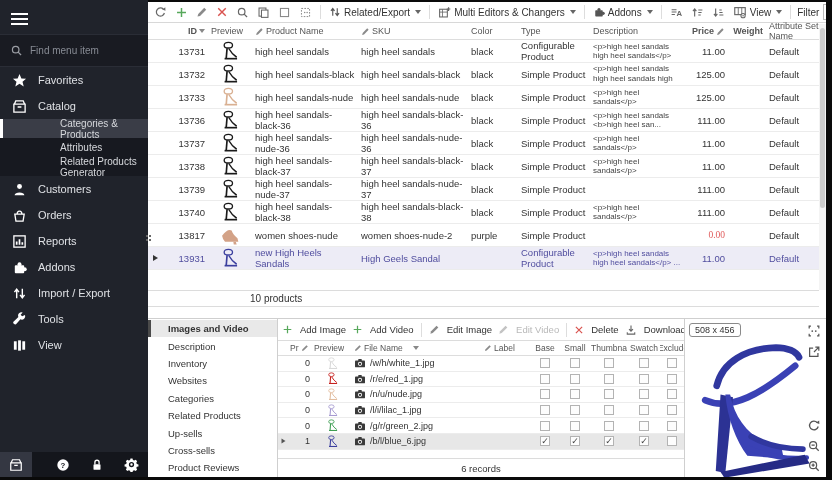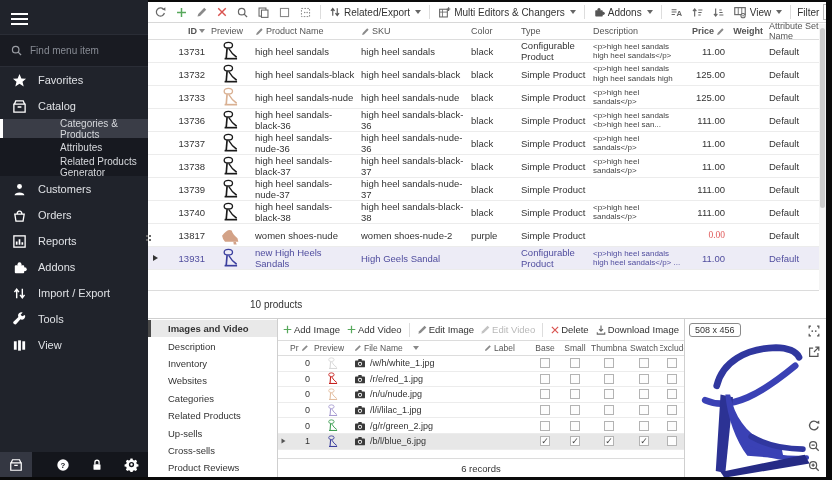--- a/index.html
+++ b/index.html
@@ -44,34 +44,34 @@
   .prow { display:grid; grid-template-columns:var(--pcols); height:23px; align-items:center; border-bottom:1px solid #ececec; font-size:9.5px; color:#333; cursor:pointer; }
   .prow > div { padding:0 3px; overflow:hidden; }
   .prow .num { text-align:right; }
   .prow .desc { font-size:8px; line-height:9.5px; max-height:20px; color:#444; }
   .prow.sel { background:#edecf6; color:#504d9e; }
   .prow.sel .desc { color:#504d9e; }
   .price-red { color:#e05c5c;font-family:Liberation Serif, serif; }
   .expander { display:flex; justify-content:center; }
   .tri-right { width:0; height:0; border-top:3.5px solid transparent; border-bottom:3.5px solid transparent; border-left:5px solid #333; }
   .thumb { display:block; margin:0 auto; }
-  .pstatus { position:absolute; left:0; right:7px; top:288px; height:29px; border-top:1px solid #dcdcdc; border-bottom:1px solid #dcdcdc; font-size:10px; color:#333; display:flex; align-items:center; padding-left:102px; background:#fff; }
+  .pstatus { position:absolute; left:0; right:7px; top:288px; height:17px; border-top:1px solid #dcdcdc; border-bottom:1px solid #dcdcdc; font-size:10px; color:#333; display:flex; align-items:center; padding-left:102px; background:#fff; }
   .vscroll { position:absolute; right:0; top:22px; width:7px; height:266px; background:#f4f4f4; }
   .vscroll .vthumb { position:absolute; left:1px; right:1px; top:4px; height:180px; background:#cdcdcd; border-radius:3px; }
   .splitter-dots { position:absolute; left:-2px; top:233px; width:2px; height:2px; background:#666; box-shadow:0 4px 0 #666, 3px 0 0 #666, 3px 4px 0 #666; }
 
   
   .detail { position:absolute; left:0; right:0; top:316px; bottom:0; border-top:1px solid #cfcfcf; display:flex; background:#fff; }
   .tabs { width:130px; border-right:1px solid #cfcfcf; padding-top:1px; }
   .tab { height:17.4px; display:flex; align-items:center; padding-left:20px; font-size:9.5px; color:#333; cursor:pointer; position:relative; }
   .tab.sel { background:#e9e9e9; font-weight:bold; }
   .tab.sel::before { content:""; position:absolute; left:0; top:0; bottom:0; width:3px; background:#4a4a4a; }
   .dmid { width:406px; display:flex; flex-direction:column; }
   .dtoolbar { height:22px; display:flex; align-items:center; gap:4px; padding:0 3px; border-bottom:1px solid #dcdcdc; font-size:9.5px; white-space:nowrap; overflow:hidden; }
-  .dtb-btn { display:flex; align-items:center; gap:1px; cursor:pointer; color:#333; padding:1px; }
+  .dtb-btn { display:flex; align-items:center; gap:7px; cursor:pointer; color:#333; padding:1px; }
   .dtb-btn.disabled { color:#b9b9b9; cursor:default; }
 
   :root { --icols: 10px 24px 40px 130px 48px 30px 30px 38px 32px 1fr; }
   .igrid-head { display:grid; grid-template-columns:var(--icols); height:15px; align-items:center; border-bottom:1px solid #ddd; font-size:8.5px; color:#555; }
   .igrid-head > div { padding:0 2px; display:flex; align-items:center; gap:2px; overflow:hidden; cursor:pointer; }
   .igrid-head .ctr { justify-content:center; }
   .irow { display:grid; grid-template-columns:var(--icols); height:15.6px; align-items:center; border-bottom:1px solid #ececec; font-size:9px; color:#333; cursor:pointer; }
   .irow > div { padding:0 2px; overflow:hidden; }
   .irow .num { text-align:right; }
   .irow.sel { background:#e7e7e7; }

